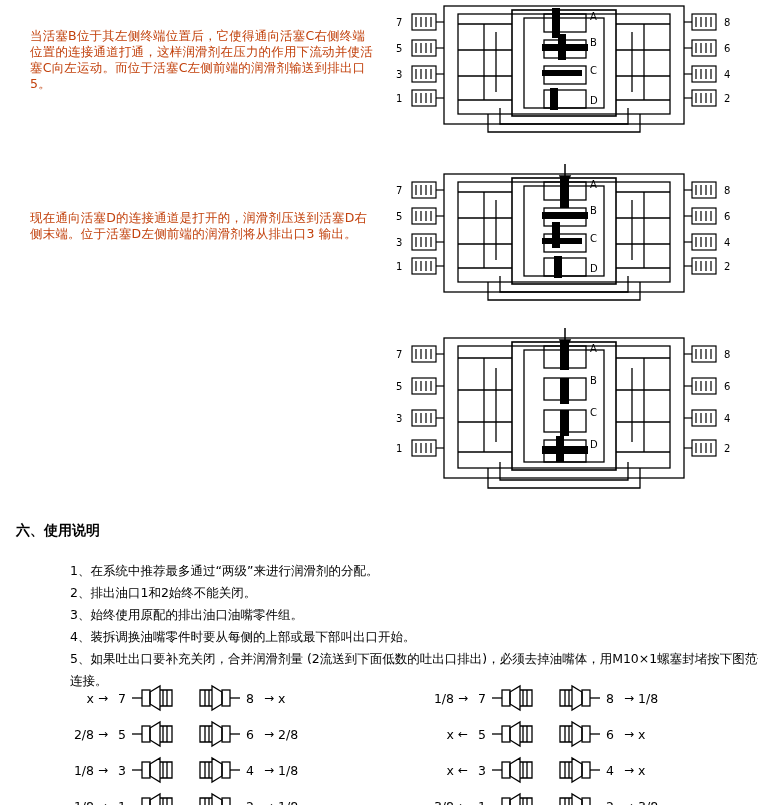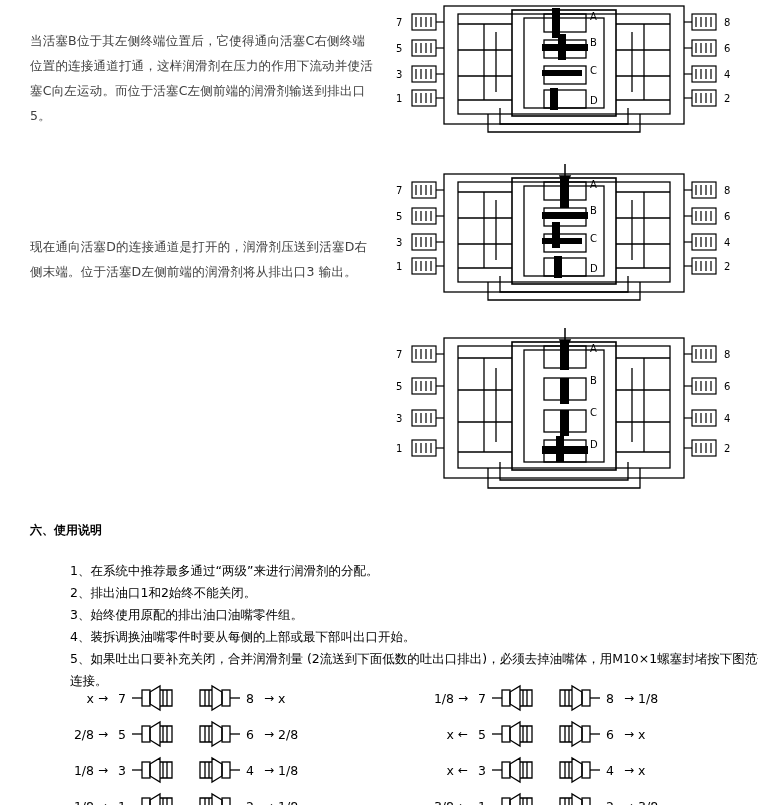--- a/index.html
+++ b/index.html
@@ -11,32 +11,32 @@
     color:#000;
     position:relative;
     overflow:hidden;
   }
   .page{position:relative;width:758px;height:805px;}
 
   
   .para{
     position:absolute;
     font-size:12.5px;
-    line-height:25px;
-    color:#404040;
+    line-height:16px;
+    color:#c2410c;
     letter-spacing:0.2px;
   }
   #para1{left:30px;top:28px;width:345px;}
-  #para2{left:30px;top:234px;width:345px;}
+  #para2{left:30px;top:210px;width:345px;}
   #para3{left:30px;top:374px;width:360px;}
 
   
   .sec-title{
-    position:absolute;left:30px;top:522px;
-    font-weight:bold;font-size:12px;
+    position:absolute;left:16px;top:522px;
+    font-weight:bold;font-size:14px;
   }
   .sec-list{position:absolute;left:30px;top:548px;width:700px;}
   .sec-list li{
     list-style:none;
     font-size:12.5px;
     line-height:22px;
   }
 
   
   .diagram{position:absolute;}

